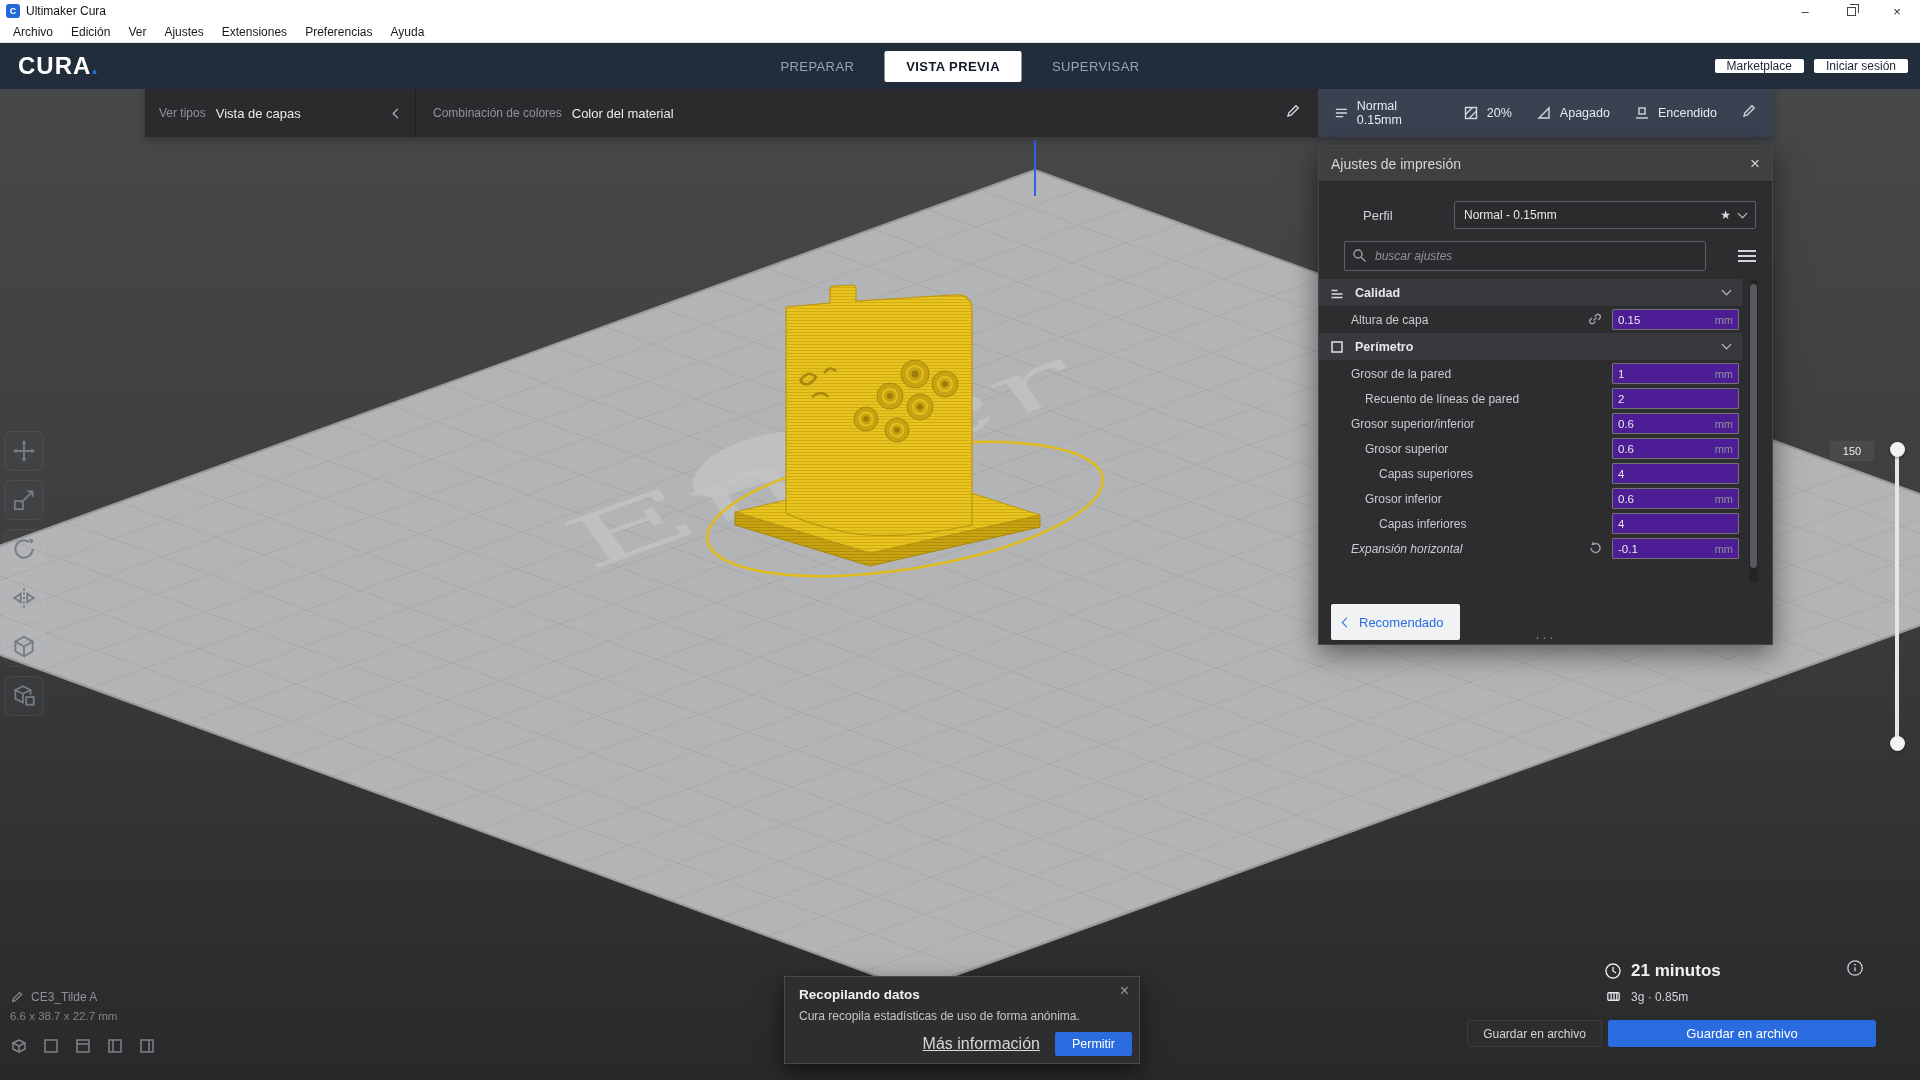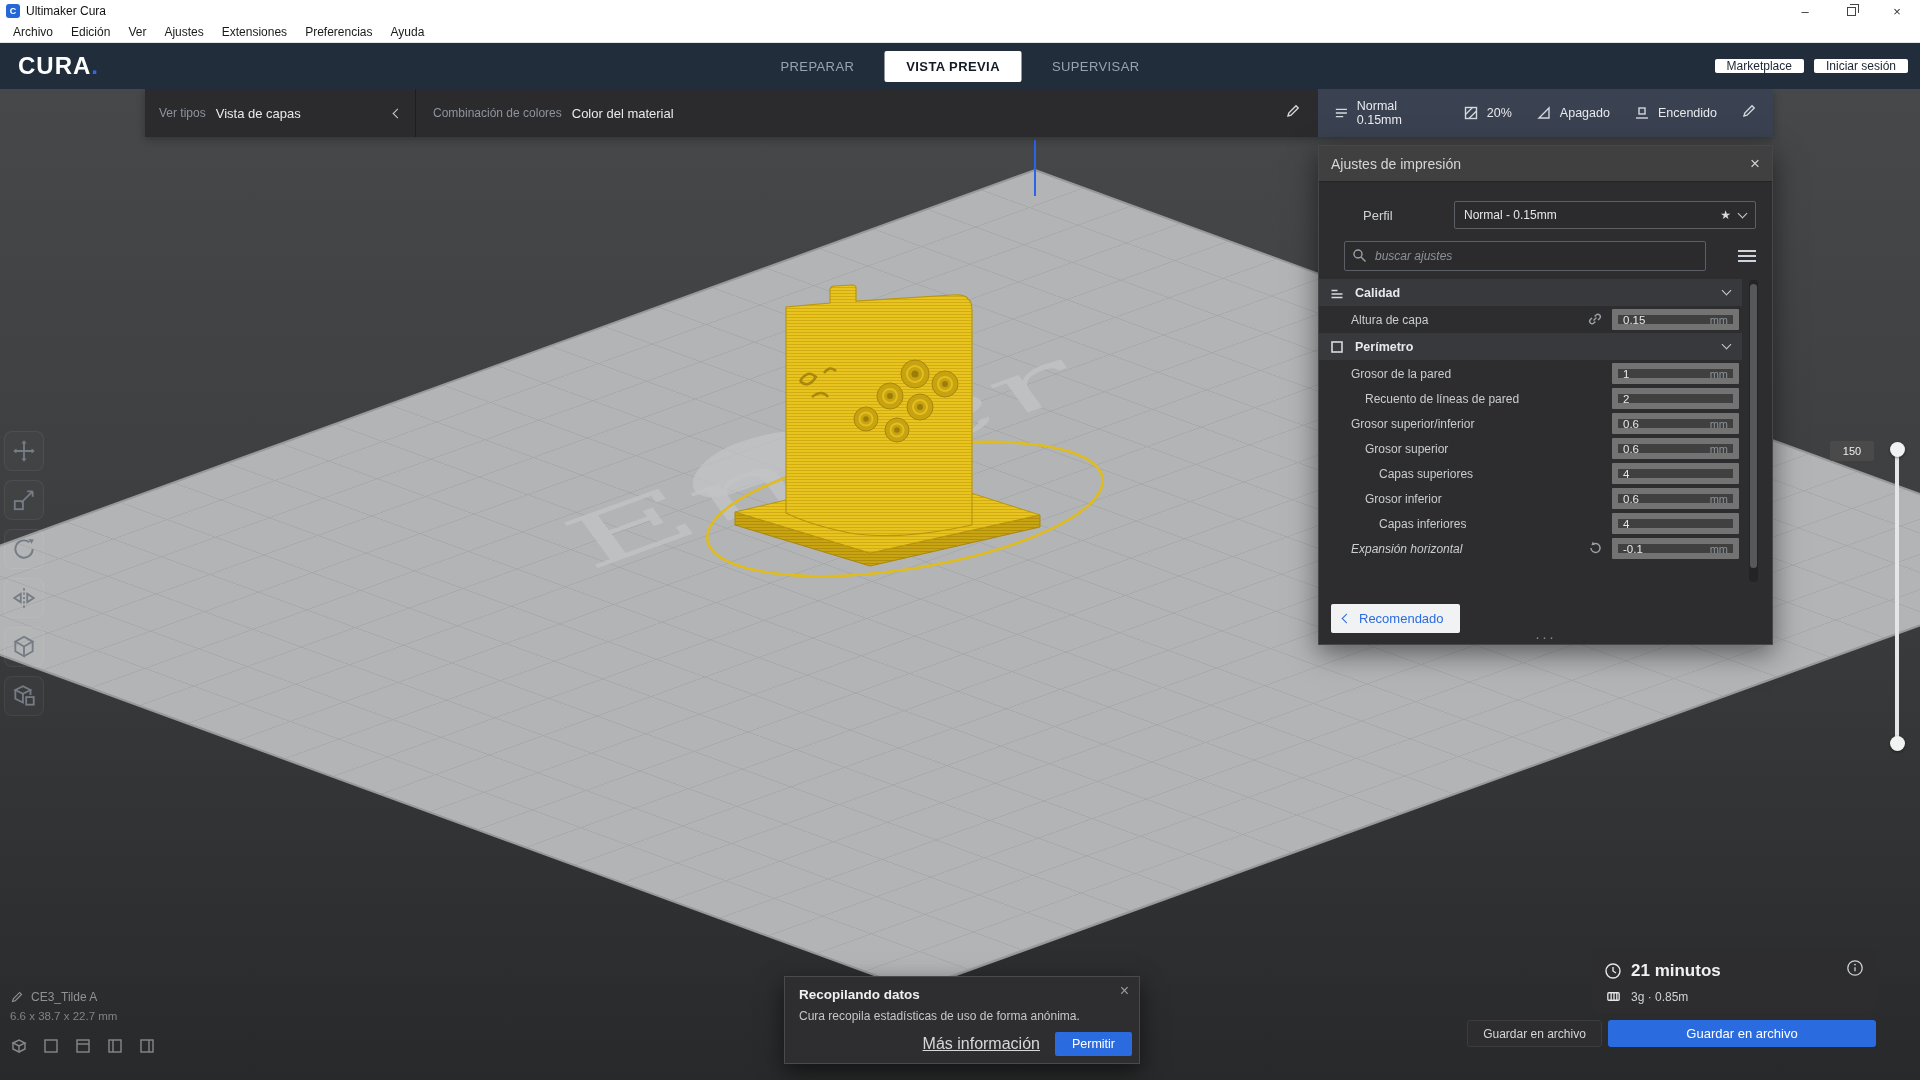--- a/index.html
+++ b/index.html
@@ -103,29 +103,29 @@
   .settings-list { position:absolute; top:132px; left:0; right:30px; }
   .srow { position:relative; height:25px; display:flex; align-items:center; padding-left:32px; }
   .srow.cat { height:27px; background:#37393d; padding-left:10px; margin:1px 0; }
   .caticon { width:18px; display:flex; } .caticon svg { stroke:#d7d9dc; fill:none; stroke-width:1.6; }
   .catlabel { color:#e9e9eb; font-weight:bold; font-size:12.5px; margin-left:8px; }
   .cat .chev { margin-left:auto; margin-right:12px; }
   .slabel { color:#c9ccd0; font-size:12px; }
   .i1 { padding-left:46px; } .i2 { padding-left:60px; }
   .slabel.mod { font-style:italic; }
   .rowicon { position:absolute; left:268px; top:4px; }
-  .field { position:absolute; left:293px; top:2px; width:127px; height:21px; border:6px solid #737373;
-           background:#404040; border-radius:1px; display:flex; align-items:center; padding:0 5px; }
+  .field { position:absolute; left:293px; top:2px; width:127px; height:21px; border:1px solid #737373;
+           background:#4c1d95; border-radius:1px; display:flex; align-items:center; padding:0 5px; }
   .field .val { color:#e8e8ea; font-size:11.5px; }
   .field .unit { margin-left:auto; color:#8d9298; font-size:11px; }
   .checkbox { position:absolute; left:293px; top:3px; width:17px; height:17px; border:1px solid #b9bdc3;
               background:#2b2b2d; border-radius:2px; color:#fff; font-size:12px; display:flex; align-items:center; justify-content:center; }
   .sp-scrollbar { position:absolute; top:134px; right:14px; width:9px; height:302px; background:#242426; border-radius:4px; }
   .sp-thumb { position:absolute; top:4px; left:1px; width:7px; height:284px; background:#56585c; border-radius:4px; }
-  .recommended-btn { position:absolute; left:12px; top:458px; height:29px; padding:0 16px 0 12px; background:#f1f2f3;
+  .recommended-btn { position:absolute; left:12px; top:458px; height:36px; padding:0 16px 0 12px; background:#f1f2f3;
                      border-radius:2px; display:flex; align-items:center; gap:9px; color:#2a6ce0; font-size:13px; }
   .drag-dots { position:absolute; bottom:0px; left:50%; transform:translateX(-50%); color:#8a8a8a;
                font-size:15px; letter-spacing:2px; line-height:14px; }
 
   
   .output-panel { position:absolute; left:1592px; top:949px; width:284px; height:64px; background:#2d2d2f;
                   border-radius:7px; padding:10px 12px; z-index:30; }
   .time-row { display:flex; align-items:center; gap:9px; color:#f0f0f2; font-size:17px; font-weight:bold; }
   .time-row svg, .mat-row svg { stroke:#e4e6e9; fill:none; stroke-width:1.4; }
   .info-icon { margin-left:auto; } .info-icon svg { stroke:#cfd2d6; fill:none; stroke-width:1.3; }

